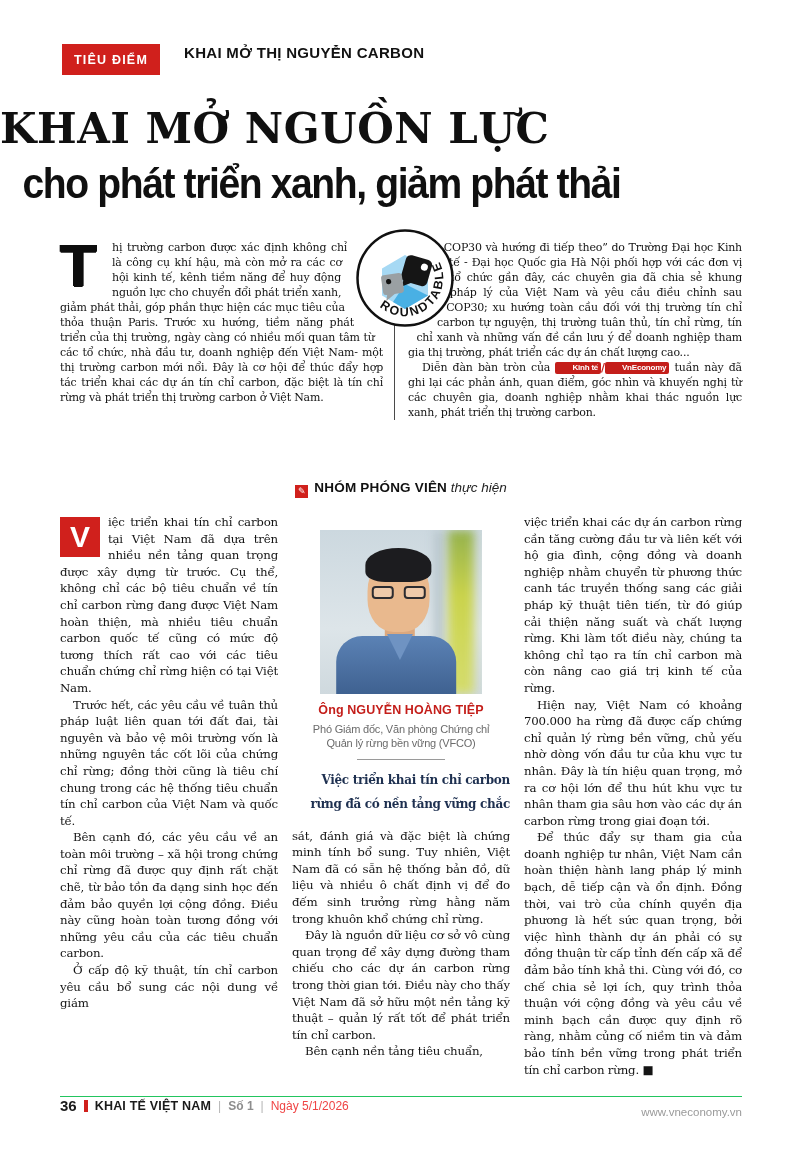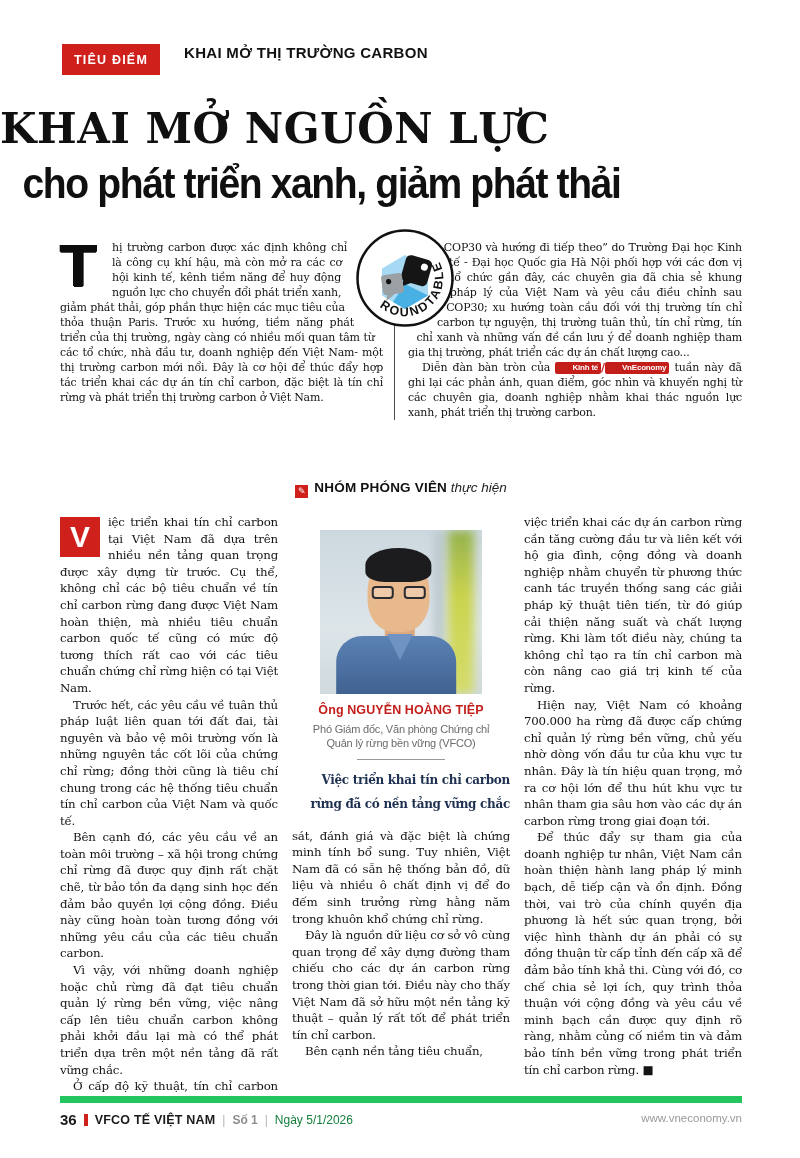--- a/index.html
+++ b/index.html
@@ -71,37 +71,37 @@
   .ph-glasses:before,.ph-glasses:after{content:"";position:absolute;top:0;width:22px;height:13px;
     border:2px solid #2c2c30;border-radius:4px;background:rgba(255,255,255,.25);box-sizing:border-box;}
   .ph-glasses:before{left:1px;} .ph-glasses:after{right:1px;}
   .cap-name{margin-top:8px;text-align:center;font-family:"Liberation Sans",sans-serif;font-weight:bold;
     font-size:12.5px;color:#c41e1a;letter-spacing:.1px;}
   .cap-role{text-align:center;font-family:"Liberation Sans",sans-serif;font-size:11px;line-height:14px;color:#6b6b6b;margin-top:3px;}
   .cap-divider{width:88px;height:1px;background:#9a9a9a;margin:9px auto 8px;}
   .pull-quote{text-align:right;font-family:"DejaVu Serif",serif;font-weight:bold;font-size:12px;
     line-height:24px;color:#1e3050;letter-spacing:-.3px;margin:0 0 12px;}
   
-  .footer{position:absolute;left:60px;top:1096px;width:682px;border-top:7px solid #22c55e;padding-top:8px;
+  .footer{position:absolute;left:60px;top:1096px;width:682px;border-top:1px solid #22c55e;padding-top:0;
     font-family:"Liberation Sans",sans-serif;}
   .foot-left{display:flex;align-items:center;gap:7px;}
   .foot-page{font-weight:bold;font-size:15px;color:#1a1a1a;}
   .foot-bar{display:inline-block;width:4px;height:12px;background:#d0201c;}
   .foot-brand{font-weight:bold;font-size:12.5px;color:#1a1a1a;letter-spacing:.2px;}
   .foot-sep{color:#b5b5b5;font-size:12px;}
   .foot-issue{font-weight:bold;font-size:12px;color:#8d8d8d;}
-  .foot-date{font-size:12px;color:#15803d;}
+  .foot-date{font-size:12px;color:#ef4444;}
   .foot-site{position:absolute;right:0;top:9px;font-size:11.5px;color:#9a9a9a;}
 </style>
 </head>
 <body>
 
 <div class="kicker-row">
   <div class="kicker-box">TIÊU ĐIỂM</div>
-  <div class="kicker-label">KHAI MỞ THỊ TRƯỜNG CARBON</div>
+  <div class="kicker-label">KHAI MỞ THỊ NGUYỄN CARBON</div>
 </div>
 
 <div class="title1">KHAI MỞ NGUỒN LỰC</div>
 <div class="title2"><span>cho phát triển xanh, giảm phát thải</span></div>
 
 <div class="badge">
   <svg width="100" height="100" viewBox="0 0 100 100">
     <circle cx="50" cy="50" r="47.5" fill="#ffffff" stroke="#111111" stroke-width="2.5"></circle>
     <polygon points="50,27 73,40.5 73,67.5 50,81 27,67.5 27,40.5" fill="#a6d9f4"></polygon>
     <polygon points="50,56 73,67.5 50,81 38,74" fill="#49b0e4"></polygon>
@@ -137,21 +137,20 @@
 <div class="byline">
   <span class="byline-icon">✎</span><b>NHÓM PHÓNG VIÊN</b>&nbsp;<i>thực hiện</i>
 </div>
 
 <div class="bodycols">
 
   <div class="bcol">
     <p><span class="dropcap-v">V</span><span>iệc triển khai tín chỉ carbon tại Việt Nam đã dựa trên nhiều nền tảng quan trọng được xây dựng từ trước. Cụ thể, không chỉ các bộ tiêu chuẩn về tín chỉ carbon rừng đang được Việt Nam hoàn thiện, mà nhiều tiêu chuẩn carbon quốc tế cũng có mức độ tương thích rất cao với các tiêu chuẩn chứng chỉ rừng hiện có tại Việt Nam.</span></p>
     <p class="indent">Trước hết, các yêu cầu về tuân thủ pháp luật liên quan tới đất đai, tài nguyên và bảo vệ môi trường vốn là những nguyên tắc cốt lõi của chứng chỉ rừng; đồng thời cũng là tiêu chí chung trong các hệ thống tiêu chuẩn tín chỉ carbon của Việt Nam và quốc tế.</p>
     <p class="indent">Bên cạnh đó, các yêu cầu về an toàn môi trường – xã hội trong chứng chỉ rừng đã được quy định rất chặt chẽ, từ bảo tồn đa dạng sinh học đến đảm bảo quyền lợi cộng đồng. Điều này cũng hoàn toàn tương đồng với những yêu cầu của các tiêu chuẩn carbon.</p>
-    <p class="indent">Vì vậy, với những doanh nghiệp hoặc chủ rừng đã đạt tiêu chuẩn quản lý rừng bền vững, việc nâng cấp lên tiêu chuẩn carbon không phải khởi đầu lại mà có thể phát triển dựa trên một nền tảng đã rất vững chắc.</p>
     <p class="indent">Ở cấp độ kỹ thuật, tín chỉ carbon yêu cầu bổ sung các nội dung về giám</p>
   </div>
 
   <div class="bcol">
     <div class="photo">
       <div class="ph-strip2"></div>
       <div class="ph-strip"></div>
       <div class="ph-neck"></div>
       <div class="ph-shirt"></div>
       <div class="ph-collar"></div>
@@ -176,20 +175,20 @@
     <p class="indent">Hiện nay, Việt Nam có khoảng 700.000 ha rừng đã được cấp chứng chỉ quản lý rừng bền vững, chủ yếu nhờ dòng vốn đầu tư của khu vực tư nhân. Đây là tín hiệu quan trọng, mở ra cơ hội lớn để thu hút khu vực tư nhân tham gia sâu hơn vào các dự án carbon rừng trong giai đoạn tới.</p>
     <p class="indent">Để thúc đẩy sự tham gia của doanh nghiệp tư nhân, Việt Nam cần hoàn thiện hành lang pháp lý minh bạch, dễ tiếp cận và ổn định. Đồng thời, vai trò của chính quyền địa phương là hết sức quan trọng, bởi việc hình thành dự án phải có sự đồng thuận từ cấp tỉnh đến cấp xã để đảm bảo tính khả thi. Cùng với đó, cơ chế chia sẻ lợi ích, quy trình thỏa thuận với cộng đồng và yêu cầu về minh bạch cần được quy định rõ ràng, nhằm củng cố niềm tin và đảm bảo tính bền vững trong phát triển tín chỉ carbon rừng. ■</p>
   </div>
 
 </div>
 
 <div class="footer">
   <div class="foot-left">
     <span class="foot-page">36</span>
     <span class="foot-bar"></span>
-    <span class="foot-brand">VFCO TẾ VIỆT NAM</span>
+    <span class="foot-brand">KHAI TẾ VIỆT NAM</span>
     <span class="foot-sep">|</span>
     <span class="foot-issue">Số 1</span>
     <span class="foot-sep">|</span>
     <span class="foot-date">Ngày 5/1/2026</span>
   </div>
   <span class="foot-site">www.vneconomy.vn</span>
 </div>
 
 </body></html>

